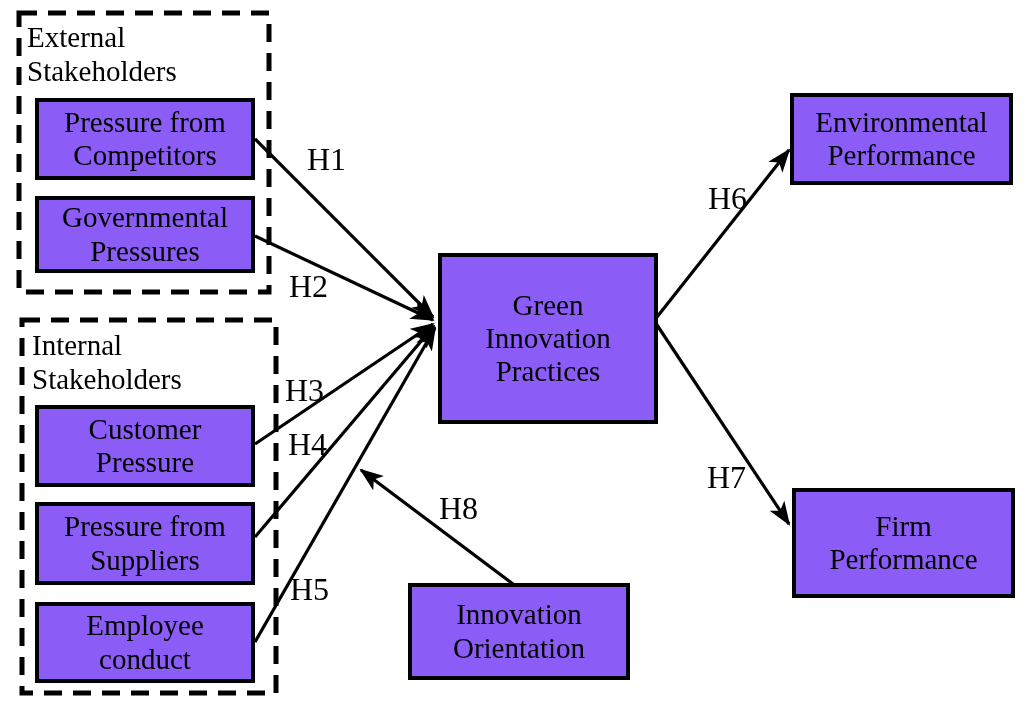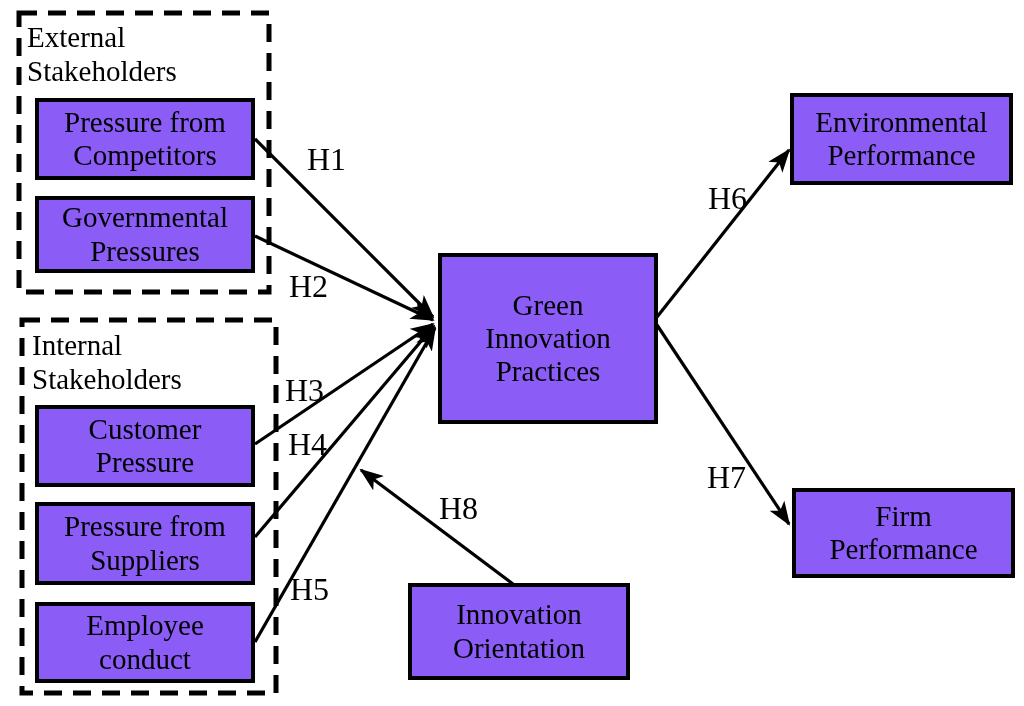--- a/index.html
+++ b/index.html
@@ -110,21 +110,21 @@
     <span class="node-label">Green
 Innovation
 Practices</span>
   </div>
 
   <div class="node" style="left:790px; top:93px; width:223px; height:92px;">
     <span class="node-label">Environmental
 Performance</span>
   </div>
 
-  <div class="node" style="left:792px; top:488px; width:223px; height:90px;">
+  <div class="node" style="left:792px; top:488px; width:223px; height:110px;">
     <span class="node-label">Firm
 Performance</span>
   </div>
 
   <div class="node" style="left:408px; top:583px; width:222px; height:97px;">
     <span class="node-label">Innovation
 Orientation</span>
   </div>
 
   <div class="h-label" style="left:307px; top:143px;">H1</div>

